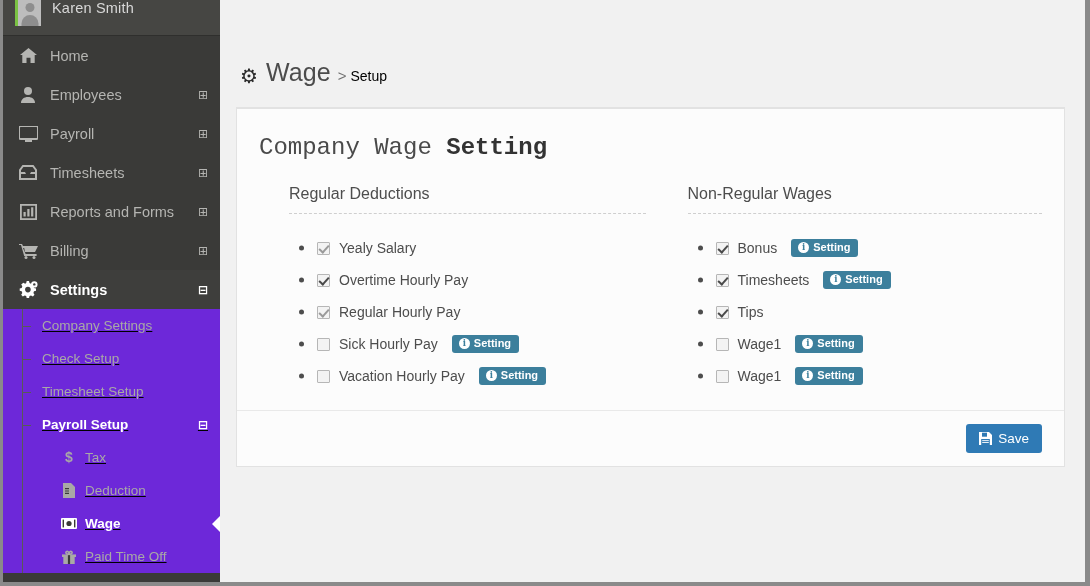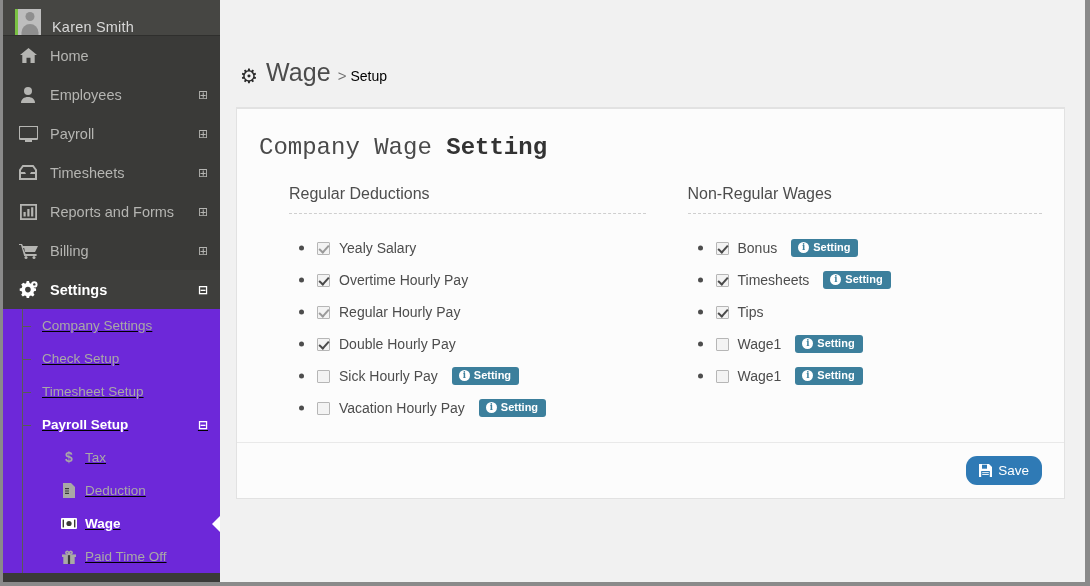--- a/index.html
+++ b/index.html
@@ -21,21 +21,21 @@
   
   #sidebar {
     position: absolute; left: 0; top: 0;
     width: 217px; height: 100%;
     background: #3a3a38;
     overflow: hidden;
   }
   .user-panel {
     height: 36px;
     background: #464643;
-    display: flex; align-items: flex-end;
+    display: flex; align-items: flex-start;
     padding-left: 12px;
     border-bottom: 1px solid #2f2f2d;
   }
   .avatar {
     width: 26px; height: 26px;
     background: #bdbdbd;
     border-left: 3px solid #7ac143;
     position: relative;
     flex: 0 0 auto;
   }
@@ -266,21 +266,21 @@
     border-top: 1px solid #e9e9e9;
     padding: 13px 22px;
     display: flex; justify-content: flex-end;
     background: #fcfcfc;
   }
   .btn-save {
     background: #2f7ab5;
     color: #ffffff;
     font-size: 13.5px;
     padding: 7px 13px;
-    border: none; border-radius: 11px;
+    border: none; border-radius: 3px;
     display: inline-flex; align-items: center; gap: 6px;
     cursor: pointer;
     font-family: "Liberation Sans", sans-serif;
   }
   .svg-ic { display: block; }
 </style>
 </head>
 <body>
 
 <div id="app">
@@ -474,24 +474,20 @@
               </li>
               <li>
                 <span class="cbx checked"></span>
                 <span class="opt-label">Overtime Hourly Pay</span>
               </li>
               <li>
                 <span class="cbx checked light"></span>
                 <span class="opt-label">Regular Hourly Pay</span>
               </li>
               <li>
-                <span class="cbx checked"></span>
-                <span class="opt-label">Double Hourly Pay</span>
-              </li>
-              <li>
                 <span class="cbx"></span>
                 <span class="opt-label">Sick Hourly Pay</span>
                 <span class="btn-setting">
                   <span class="info">i</span>
                   <span>Setting</span>
                 </span>
               </li>
               <li>
                 <span class="cbx"></span>
                 <span class="opt-label">Vacation Hourly Pay</span>

